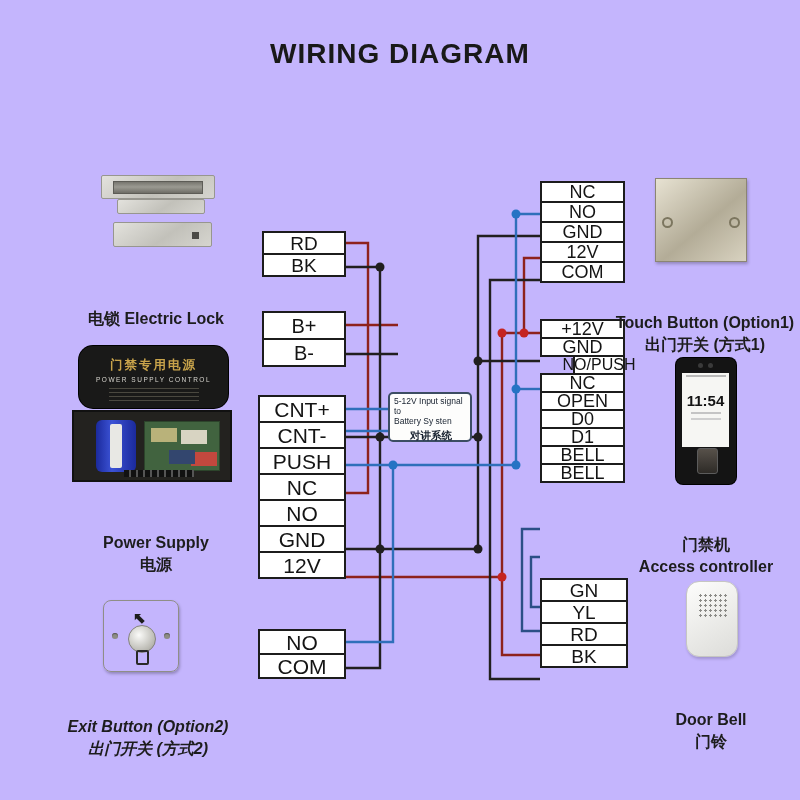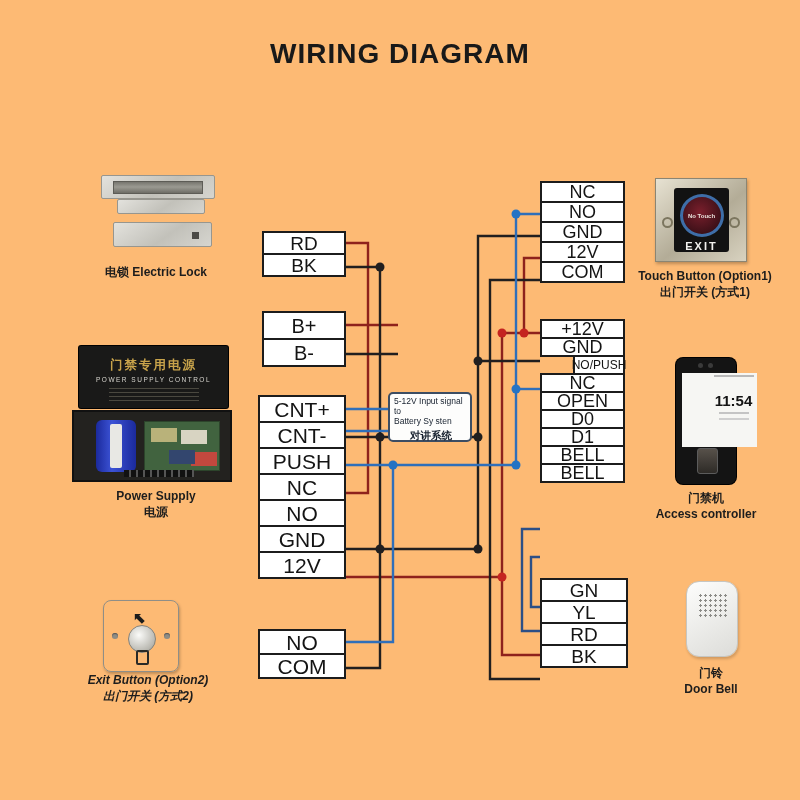--- a/index.html
+++ b/index.html
@@ -1,18 +1,18 @@
 <!DOCTYPE html>
 <html><head>
 <meta charset="utf-8">
 <style>
   html,body{margin:0;padding:0;background:#e9e9e7;}
   #canvas{
     position:relative;width:800px;height:800px;margin:0 auto;
-    background:#fdba74;overflow:hidden;
+    background:#c4b5fd;overflow:hidden;
     font-family:"Liberation Sans", sans-serif;color:#1a1a1a;
   }
   
   .title{
     position:absolute;left:0;right:0;top:38px;text-align:center;
     font-size:28px;font-weight:bold;letter-spacing:1px;color:#191919;
   }
   
   svg.wires{position:absolute;left:0;top:0;width:800px;height:800px;z-index:1;}
   .w{fill:none;stroke-width:2.4px;}
@@ -30,51 +30,51 @@
     margin-top:-2px;display:flex;align-items:center;justify-content:center;
     color:#141414;line-height:1;
   }
   .cell:first-child{margin-top:0;}
   .blk-a{left:262px;top:231px;width:84px;} .blk-a .cell{height:24px;font-size:19px;}
   .blk-b{left:262px;top:311px;width:84px;} .blk-b .cell{height:29px;font-size:20px;}
   .blk-c{left:258px;top:395px;width:88px;justify-content:flex-end;} .blk-c .cell{height:28px;font-size:21px;}
   .blk-d{left:258px;top:629px;width:88px;} .blk-d .cell{height:26px;font-size:21px;}
   .blk-e{left:540px;top:181px;width:85px;} .blk-e .cell{height:22px;font-size:18px;}
   .blk-f{left:540px;top:319px;width:85px;} .blk-f .cell{height:20px;font-size:18px;text-align:right;}
-  .blk-f .cell:nth-child(3){font-size:12px;margin-left:33px;}
+  .blk-f .cell:nth-child(3){font-size:16px;margin-left:33px;}
   .blk-g{left:540px;top:578px;width:88px;} .blk-g .cell{height:24px;font-size:19px;}
   
   .note{position:absolute;z-index:3;background:#fdfdfc;box-sizing:border-box;}
   .note-battery{
     left:396px;top:315px;width:76px;height:58px;border:2px solid #44536e;border-radius:9px;
     display:flex;flex-direction:column;justify-content:center;padding-left:7px;
     font-size:15px;font-weight:600;color:#2e3c58;line-height:1.15;
   }
   .note-intercom{
     left:388px;top:392px;width:84px;height:50px;border:2px solid #3c4d63;border-radius:5px;
     padding:3px 2px 0 4px;font-size:8.5px;color:#16202e;line-height:1.15;
   }
   .note-intercom .cjk{font-size:10.5px;font-weight:600;margin-top:3px;text-align:center;}
   
   .dev{position:absolute;z-index:2;}
   .devlabel{
     position:absolute;z-index:2;text-align:center;
-    font-size:12px;font-weight:600;color:#1d1d1d;line-height:1.35;
+    font-size:16px;font-weight:600;color:#1d1d1d;line-height:1.35;margin-top:44px;
   }
   .metal{background:linear-gradient(145deg,#e3e2dd 0%,#c2c1ba 55%,#d6d5cf 100%);
          border:1px solid #97968f;}
   
   .lock-bar1{left:101px;top:175px;width:112px;height:22px;border-radius:2px;}
   .lock-strip{position:absolute;left:11px;top:5px;width:88px;height:11px;
       background:linear-gradient(#77766f,#9b9a92 45%,#6e6d66);border:1px solid #5d5c56;}
   .lock-plate{left:117px;top:199px;width:86px;height:13px;border-radius:2px;}
   .lock-bar2{left:113px;top:222px;width:97px;height:23px;border-radius:2px;}
   .lock-sq{position:absolute;right:12px;top:9px;width:7px;height:7px;background:#4b4a45;}
   
-  .ps-panel{left:79px;top:346px;width:149px;height:62px;background:#191918;border-radius:2px;
+  .ps-panel{left:79px;top:346px;width:149px;height:62px;background:#191918;border-radius:14px;
       box-shadow:0 0 0 1px #000;display:flex;flex-direction:column;align-items:center;}
   .ps-title{margin-top:11px;font-size:12.5px;letter-spacing:2px;color:#c9a44b;font-weight:600;}
   .ps-sub{margin-top:2px;font-size:6.5px;letter-spacing:1.5px;color:#d8d6cf;}
   .ps-lines{margin-top:3px;width:90px;height:16px;
       background:repeating-linear-gradient(#191918 0 2px,#4a483f 2px 3px,#191918 3px 4px);}
   .ps-chassis{left:72px;top:410px;width:156px;height:68px;background:#23221f;
       border:2px solid #111;display:flex;align-items:center;}
   .ps-batt{margin-left:22px;width:40px;height:52px;border-radius:6px;
       background:linear-gradient(90deg,#1b2a9c,#3c53d6 40%,#1b2a9c);position:relative;}
   .ps-batt:before{content:"";position:absolute;left:14px;top:4px;width:12px;height:44px;
@@ -109,21 +109,21 @@
   .eb1-notouch{font-size:6px;color:#e8e0da;font-weight:bold;white-space:nowrap;}
   .eb1-exit{margin-top:3px;font-size:11px;font-weight:bold;letter-spacing:2px;color:#f2f1ee;}
   .eb1-screw{position:absolute;top:38px;width:7px;height:7px;border-radius:50%;
       border:2px solid #7c765f;background:transparent;}
   
   .ac-body{left:676px;top:358px;width:60px;height:126px;background:#141414;border-radius:7px;
       box-shadow:0 0 0 1px #000;}
   .ac-cam{position:absolute;left:22px;top:5px;width:5px;height:5px;border-radius:50%;
       background:#3a3a3a;box-shadow:10px 0 0 #3a3a3a;}
   .ac-screen{position:absolute;left:6px;top:15px;width:47px;height:74px;background:#f6f6f3;
-      display:flex;flex-direction:column;align-items:center;padding-left:28px;}
+      display:flex;flex-direction:column;align-items:center;}
   .ac-status{margin-top:2px;width:40px;height:2px;background:#b9b9b9;}
   .ac-time{margin-top:15px;font-size:15px;font-weight:bold;color:#141414;}
   .ac-small{margin-top:3px;width:30px;height:2px;background:#c4c4c4;box-shadow:0 6px 0 #cfcfcf;}
   .ac-fp{position:absolute;left:21px;bottom:10px;width:19px;height:24px;border-radius:3px;
       background:linear-gradient(#57514a,#2e2b27);border:1px solid #5c5c5c;}
   
   .db-body{left:686px;top:581px;width:50px;height:74px;border-radius:13px;
       background:linear-gradient(150deg,#fdfdfc,#e6e6e3 70%,#dcdcd9);
       border:1px solid #c6c6c2;box-shadow:1px 2px 3px rgba(0,0,0,.18);}
   .db-holes{position:absolute;left:11px;top:11px;width:30px;height:24px;
@@ -271,26 +271,20 @@
     <div class="eb2-icon"></div>
     <div class="eb2-screw" style="left:8px;"></div>
     <div class="eb2-screw" style="right:8px;"></div>
   </div>
   <div class="devlabel" style="left:58px;top:672px;width:180px;font-style:italic;">
     <div>Exit Button (Option2)</div>
     <div>出门开关 (方式2)</div>
   </div>
 
   <div class="dev eb1-plate">
-    <div class="eb1-panel">
-      <div class="eb1-circle">
-        <span class="eb1-notouch">No Touch</span>
-      </div>
-      <div class="eb1-exit">EXIT</div>
-    </div>
     <div class="eb1-screw" style="left:6px;"></div>
     <div class="eb1-screw" style="right:6px;"></div>
   </div>
   <div class="devlabel" style="left:615px;top:268px;width:180px;">
     <div>Touch Button (Option1)</div>
     <div>出门开关 (方式1)</div>
   </div>
 
   <div class="dev ac-body">
     <div class="ac-cam"></div>
@@ -303,17 +297,17 @@
   </div>
   <div class="devlabel" style="left:626px;top:490px;width:160px;">
     <div>门禁机</div>
     <div>Access controller</div>
   </div>
 
   <div class="dev db-body">
     <div class="db-holes"></div>
   </div>
   <div class="devlabel" style="left:631px;top:665px;width:160px;">
+    <div>Door Bell</div>
     <div>门铃</div>
-    <div>Door Bell</div>
   </div>
 
 </div>
 
 </body></html>

